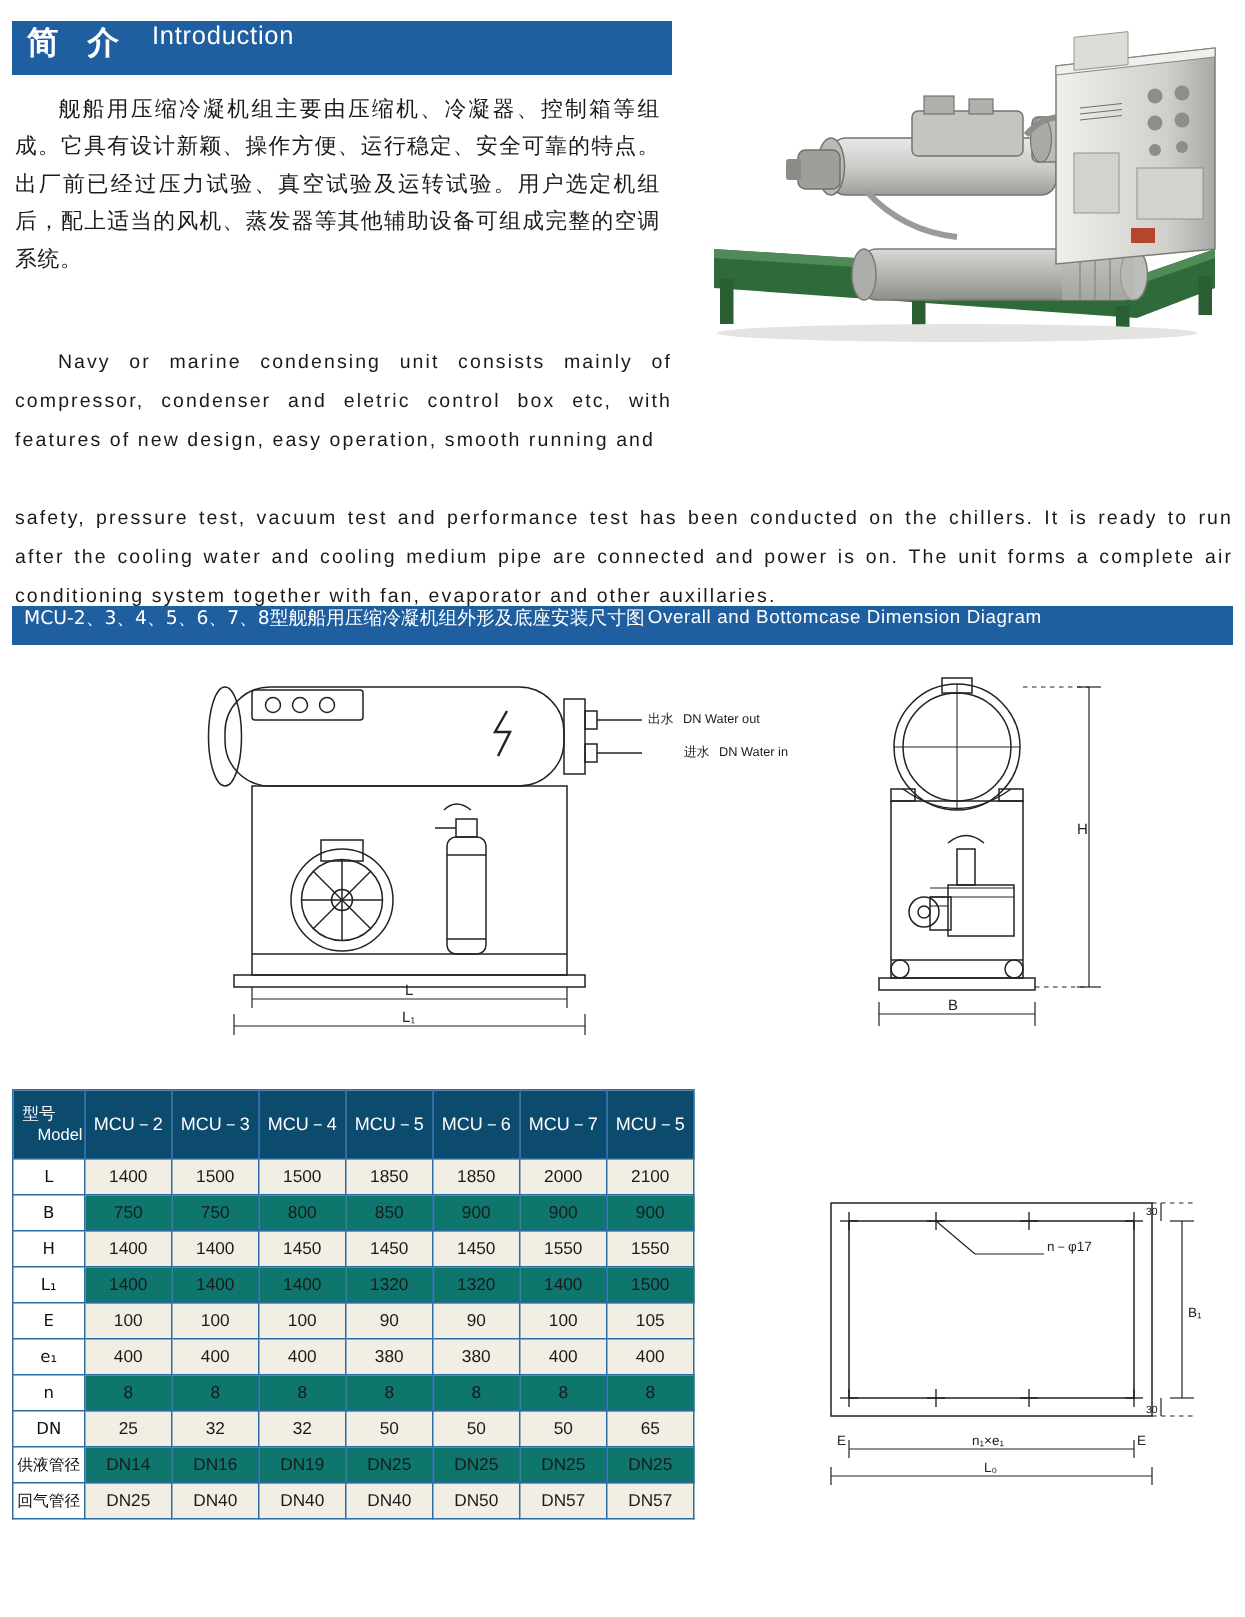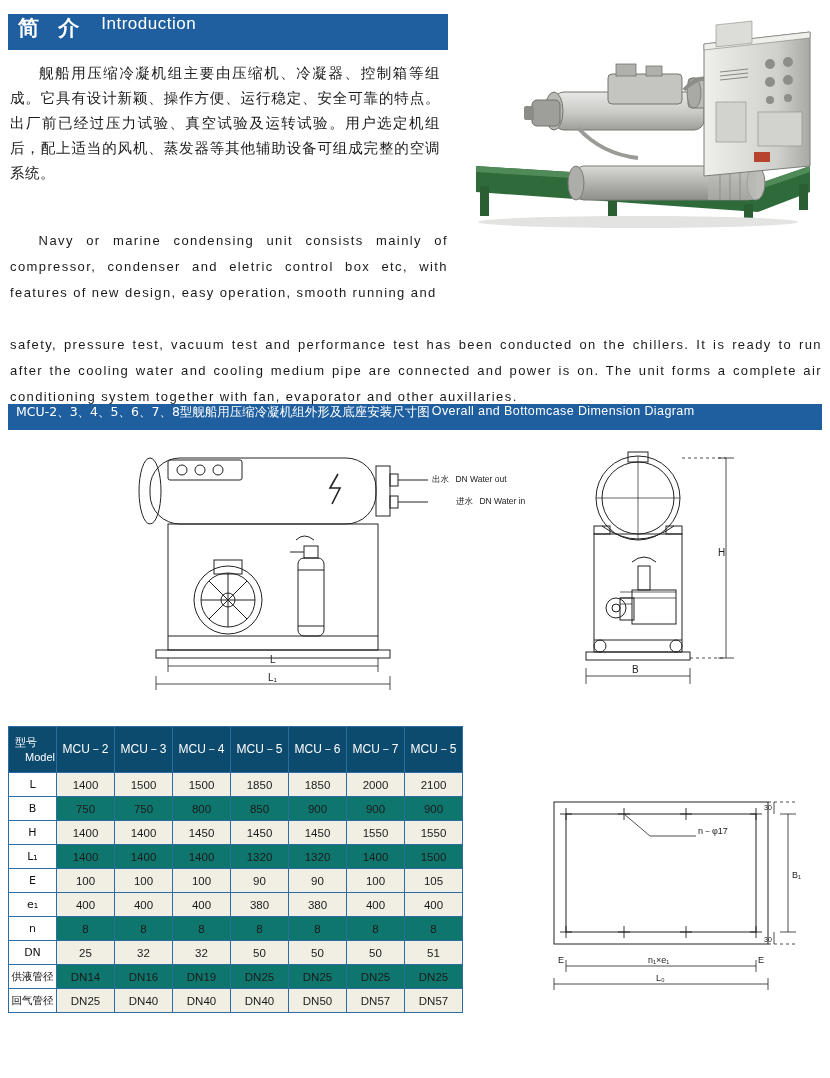--- a/index.html
+++ b/index.html
@@ -463,21 +463,21 @@
         <td class="val">8</td>
       </tr>
       <tr>
         <td class="rowhead">DN</td>
         <td class="val">25</td>
         <td class="val">32</td>
         <td class="val">32</td>
         <td class="val">50</td>
         <td class="val">50</td>
         <td class="val">50</td>
-        <td class="val">51</td>
+        <td class="val">65</td>
       </tr>
       <tr class="alt">
         <td class="rowhead" style="font-size:10.5px;">供液管径</td>
         <td class="val">DN14</td>
         <td class="val">DN16</td>
         <td class="val">DN19</td>
         <td class="val">DN25</td>
         <td class="val">DN25</td>
         <td class="val">DN25</td>
         <td class="val">DN25</td>

